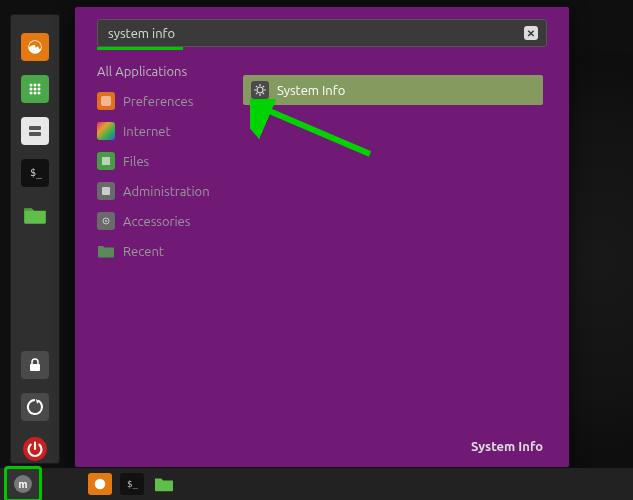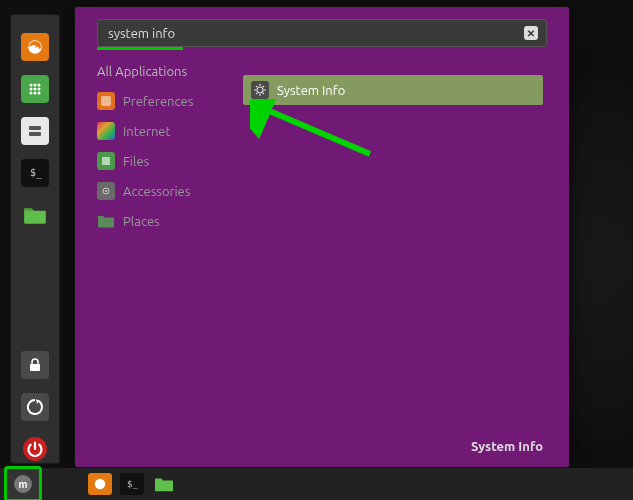--- a/index.html
+++ b/index.html
@@ -138,34 +138,42 @@
     <div class="cat">
       <span class="cicon green">
           <svg width="10" height="10">
             <rect x="1" y="1" width="8" height="8" fill="#fff" opacity=".6"></rect>
           </svg>
         </span>
       <span>Files</span>
     </div>
     <div class="cat">
       <span class="cicon grey">
+          <svg width="10" height="10">
+            <rect x="1" y="1" width="8" height="8" rx="1" fill="#ccc"></rect>
+          </svg>
+        </span>
+      <span>Administration</span>
+    </div>
+    <div class="cat">
+      <span class="cicon grey">
           <svg width="12" height="12">
             <circle cx="6" cy="6" r="3" stroke="#ccc" fill="none"></circle>
             <circle cx="6" cy="6" r="1" fill="#ccc"></circle>
           </svg>
         </span>
       <span>Accessories</span>
     </div>
     <div class="cat">
       <span class="cicon fold">
           <svg width="18" height="14" viewBox="0 0 18 14">
             <path d="M1 2h5l1.5 1.5H17v9a1 1 0 01-1 1H2a1 1 0 01-1-1z" fill="#5a8a5a"></path>
           </svg>
         </span>
-      <span>Places</span>
+      <span>Recent</span>
     </div>
   </div>
 
   <div class="results">
     <div class="result">
       <span class="ricon">
         <svg width="14" height="14" viewBox="0 0 14 14">
             <circle cx="7" cy="7" r="3" stroke="#ddd" fill="none" stroke-width="1.2"></circle>
             <g stroke="#ddd" stroke-width="1.2">
               <line x1="7" y1="1" x2="7" y2="3"></line>

